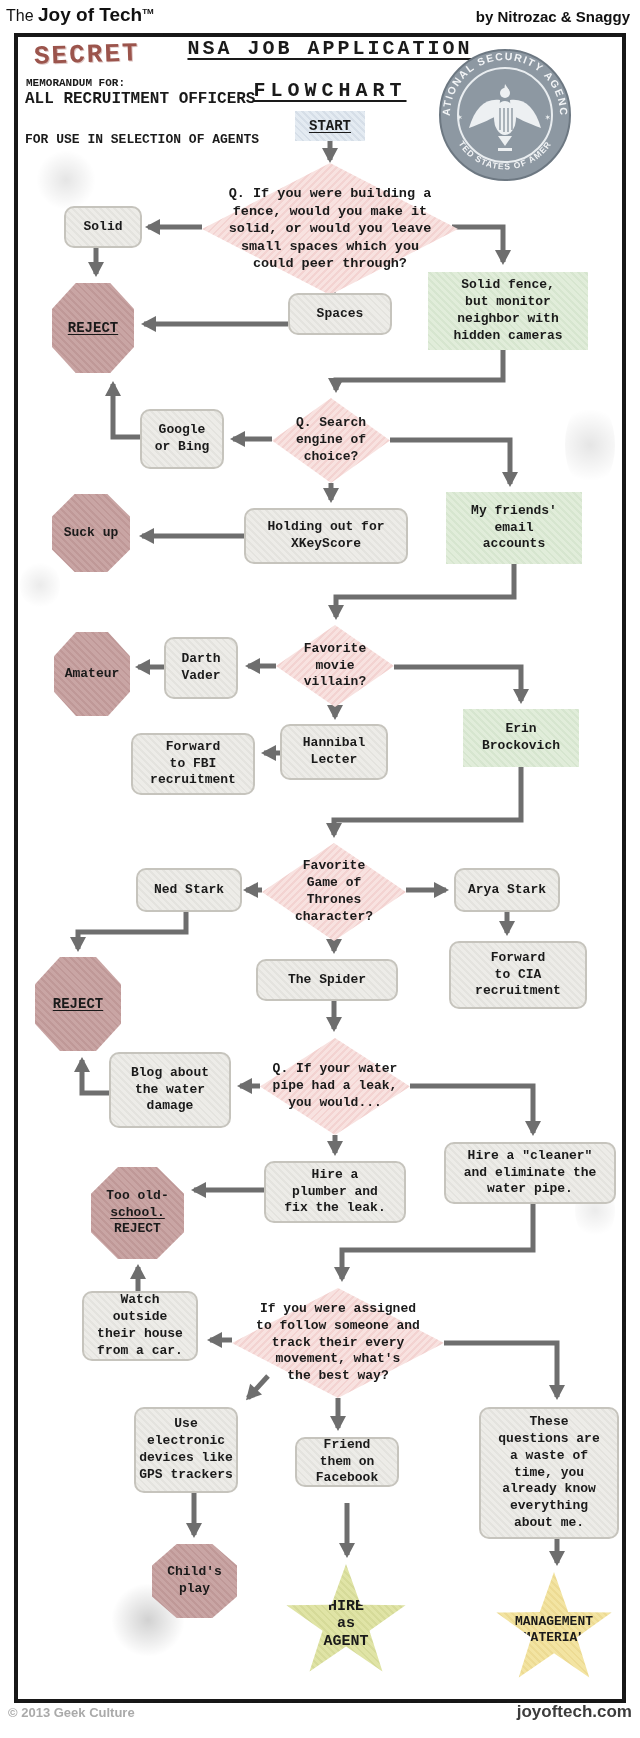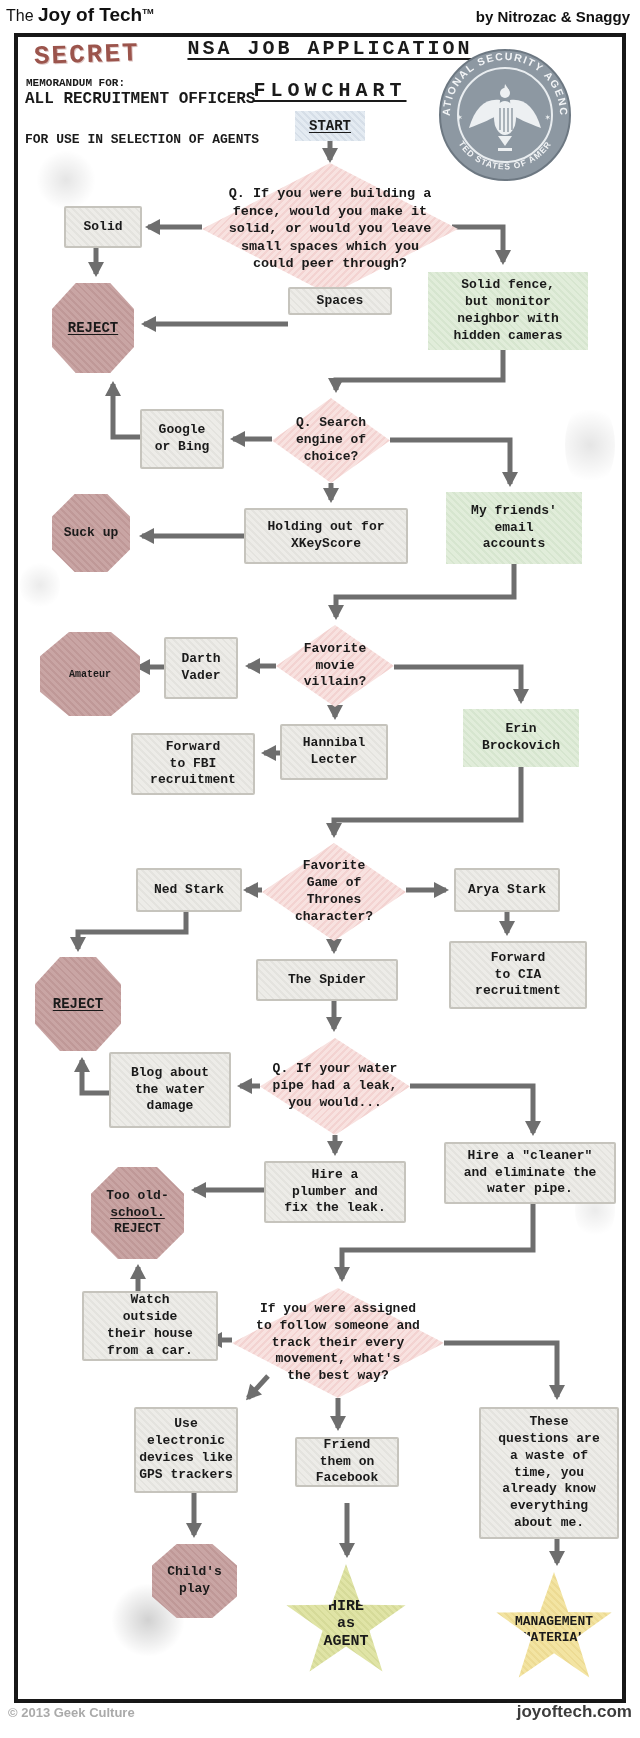--- a/index.html
+++ b/index.html
@@ -22,21 +22,21 @@
   .title2{position:absolute;left:180px;top:67px;width:300px;text-align:center;font-size:20px;font-weight:bold;
           letter-spacing:5px;text-decoration:underline;text-underline-offset:4px;text-decoration-thickness:2px;margin-top:12px;}
   .memo0{position:absolute;left:26px;top:77px;font-size:11px;font-weight:bold;}
   .memo1{position:absolute;left:25px;top:90px;font-size:16px;font-weight:bold;}
   .memo2{position:absolute;left:25px;top:108px;font-size:13px;font-weight:bold;margin-top:24px;}
   
   .seal{position:absolute;left:437px;top:40px;}
   
   .node{position:absolute;box-sizing:border-box;display:flex;align-items:center;justify-content:center;
         text-align:center;font-weight:bold;font-size:13px;line-height:1.3;white-space:pre-line;z-index:3;}
-  .box{background:#edece8;border:2px solid #c6c4bd;border-radius:2px;
+  .box{background:#edece8;border:2px solid #c6c4bd;border-radius:10px;
        background-image:repeating-linear-gradient(45deg,rgba(110,110,100,.07) 0 2px,transparent 2px 5px);}
   .green{background:#e1edda;border-color:#b5cdaa;
        background-image:repeating-linear-gradient(45deg,rgba(90,140,80,.08) 0 2px,transparent 2px 5px);}
   .blue{background:#e4ebf2;border-color:#a3b4c2;
        background-image:repeating-linear-gradient(45deg,rgba(90,110,140,.10) 0 2px,transparent 2px 5px);}
   .diamond{background:none;}
   .diamond::before{content:"";position:absolute;inset:0;background:#f8e2e0;
        background-image:repeating-linear-gradient(-45deg,rgba(214,120,120,.14) 0 2px,transparent 2px 5px);
        clip-path:polygon(50% 0,100% 50%,50% 100%,0 50%);}
   .diamond>span{position:relative;z-index:1;}
@@ -161,21 +161,21 @@
 
   <div class="node blue" style="left:295px;top:111px;width:70px;height:30px;font-size:14px"><span class="u">START</span></div>
 
   <div class="node diamond" style="left:202px;top:163px;width:256px;height:132px;font-size:13.5px"><span>Q. If you were building a
 fence, would you make it
 solid, or would you leave
 small spaces which you
 could peer through?</span></div>
   <div class="node box" style="left:64px;top:206px;width:78px;height:42px">Solid</div>
   <div class="node oct" style="left:52px;top:283px;width:82px;height:90px"><span class="u">REJECT</span></div>
-  <div class="node box" style="left:288px;top:287px;width:104px;height:28px">Spaces</div>
+  <div class="node box" style="left:288px;top:293px;width:104px;height:42px">Spaces</div>
   <div class="node green" style="left:428px;top:272px;width:160px;height:78px">Solid fence,
 but monitor
 neighbor with
 hidden cameras</div>
 
   <div class="node diamond" style="left:272px;top:398px;width:118px;height:85px"><span>Q. Search
 engine of
 choice?</span></div>
   <div class="node box" style="left:140px;top:409px;width:84px;height:60px">Google
 or Bing</div>
@@ -184,21 +184,21 @@
 XKeyScore</div>
   <div class="node green" style="left:446px;top:492px;width:136px;height:72px">My friends'
 email
 accounts</div>
 
   <div class="node diamond" style="left:276px;top:625px;width:118px;height:82px"><span>Favorite
 movie
 villain?</span></div>
   <div class="node box" style="left:164px;top:637px;width:74px;height:62px">Darth
 Vader</div>
-  <div class="node oct" style="left:40px;top:632px;width:100px;height:84px;font-size:10px">Amateur</div>
+  <div class="node oct" style="left:54px;top:632px;width:76px;height:84px;font-size:13px">Amateur</div>
   <div class="node box" style="left:131px;top:733px;width:124px;height:62px">Forward
 to FBI
 recruitment</div>
   <div class="node box" style="left:280px;top:724px;width:108px;height:56px">Hannibal
 Lecter</div>
   <div class="node green" style="left:463px;top:709px;width:116px;height:58px">Erin
 Brockovich</div>
 
   <div class="node diamond" style="left:262px;top:843px;width:144px;height:98px"><span>Favorite
 Game of
@@ -222,21 +222,21 @@
 and eliminate the
 water pipe.</div>
   <div class="node box" style="left:264px;top:1161px;width:142px;height:62px">Hire a
 plumber and
 fix the leak.</div>
   <div class="node oct" style="left:91px;top:1167px;width:93px;height:92px;font-size:13px">
     <span>Too old-</span>
     <span class="u">school.</span>
     <span>REJECT</span>
   </div>
-  <div class="node box" style="left:82px;top:1291px;width:136px;height:70px">Watch
+  <div class="node box" style="left:82px;top:1291px;width:116px;height:70px">Watch
 outside
 their house
 from a car.</div>
 
   <div class="node diamond" style="left:232px;top:1288px;width:212px;height:110px"><span>If you were assigned
 to follow someone and
 track their every
 movement, what's
 the best way?</span></div>
   <div class="node box" style="left:134px;top:1407px;width:104px;height:86px">Use

